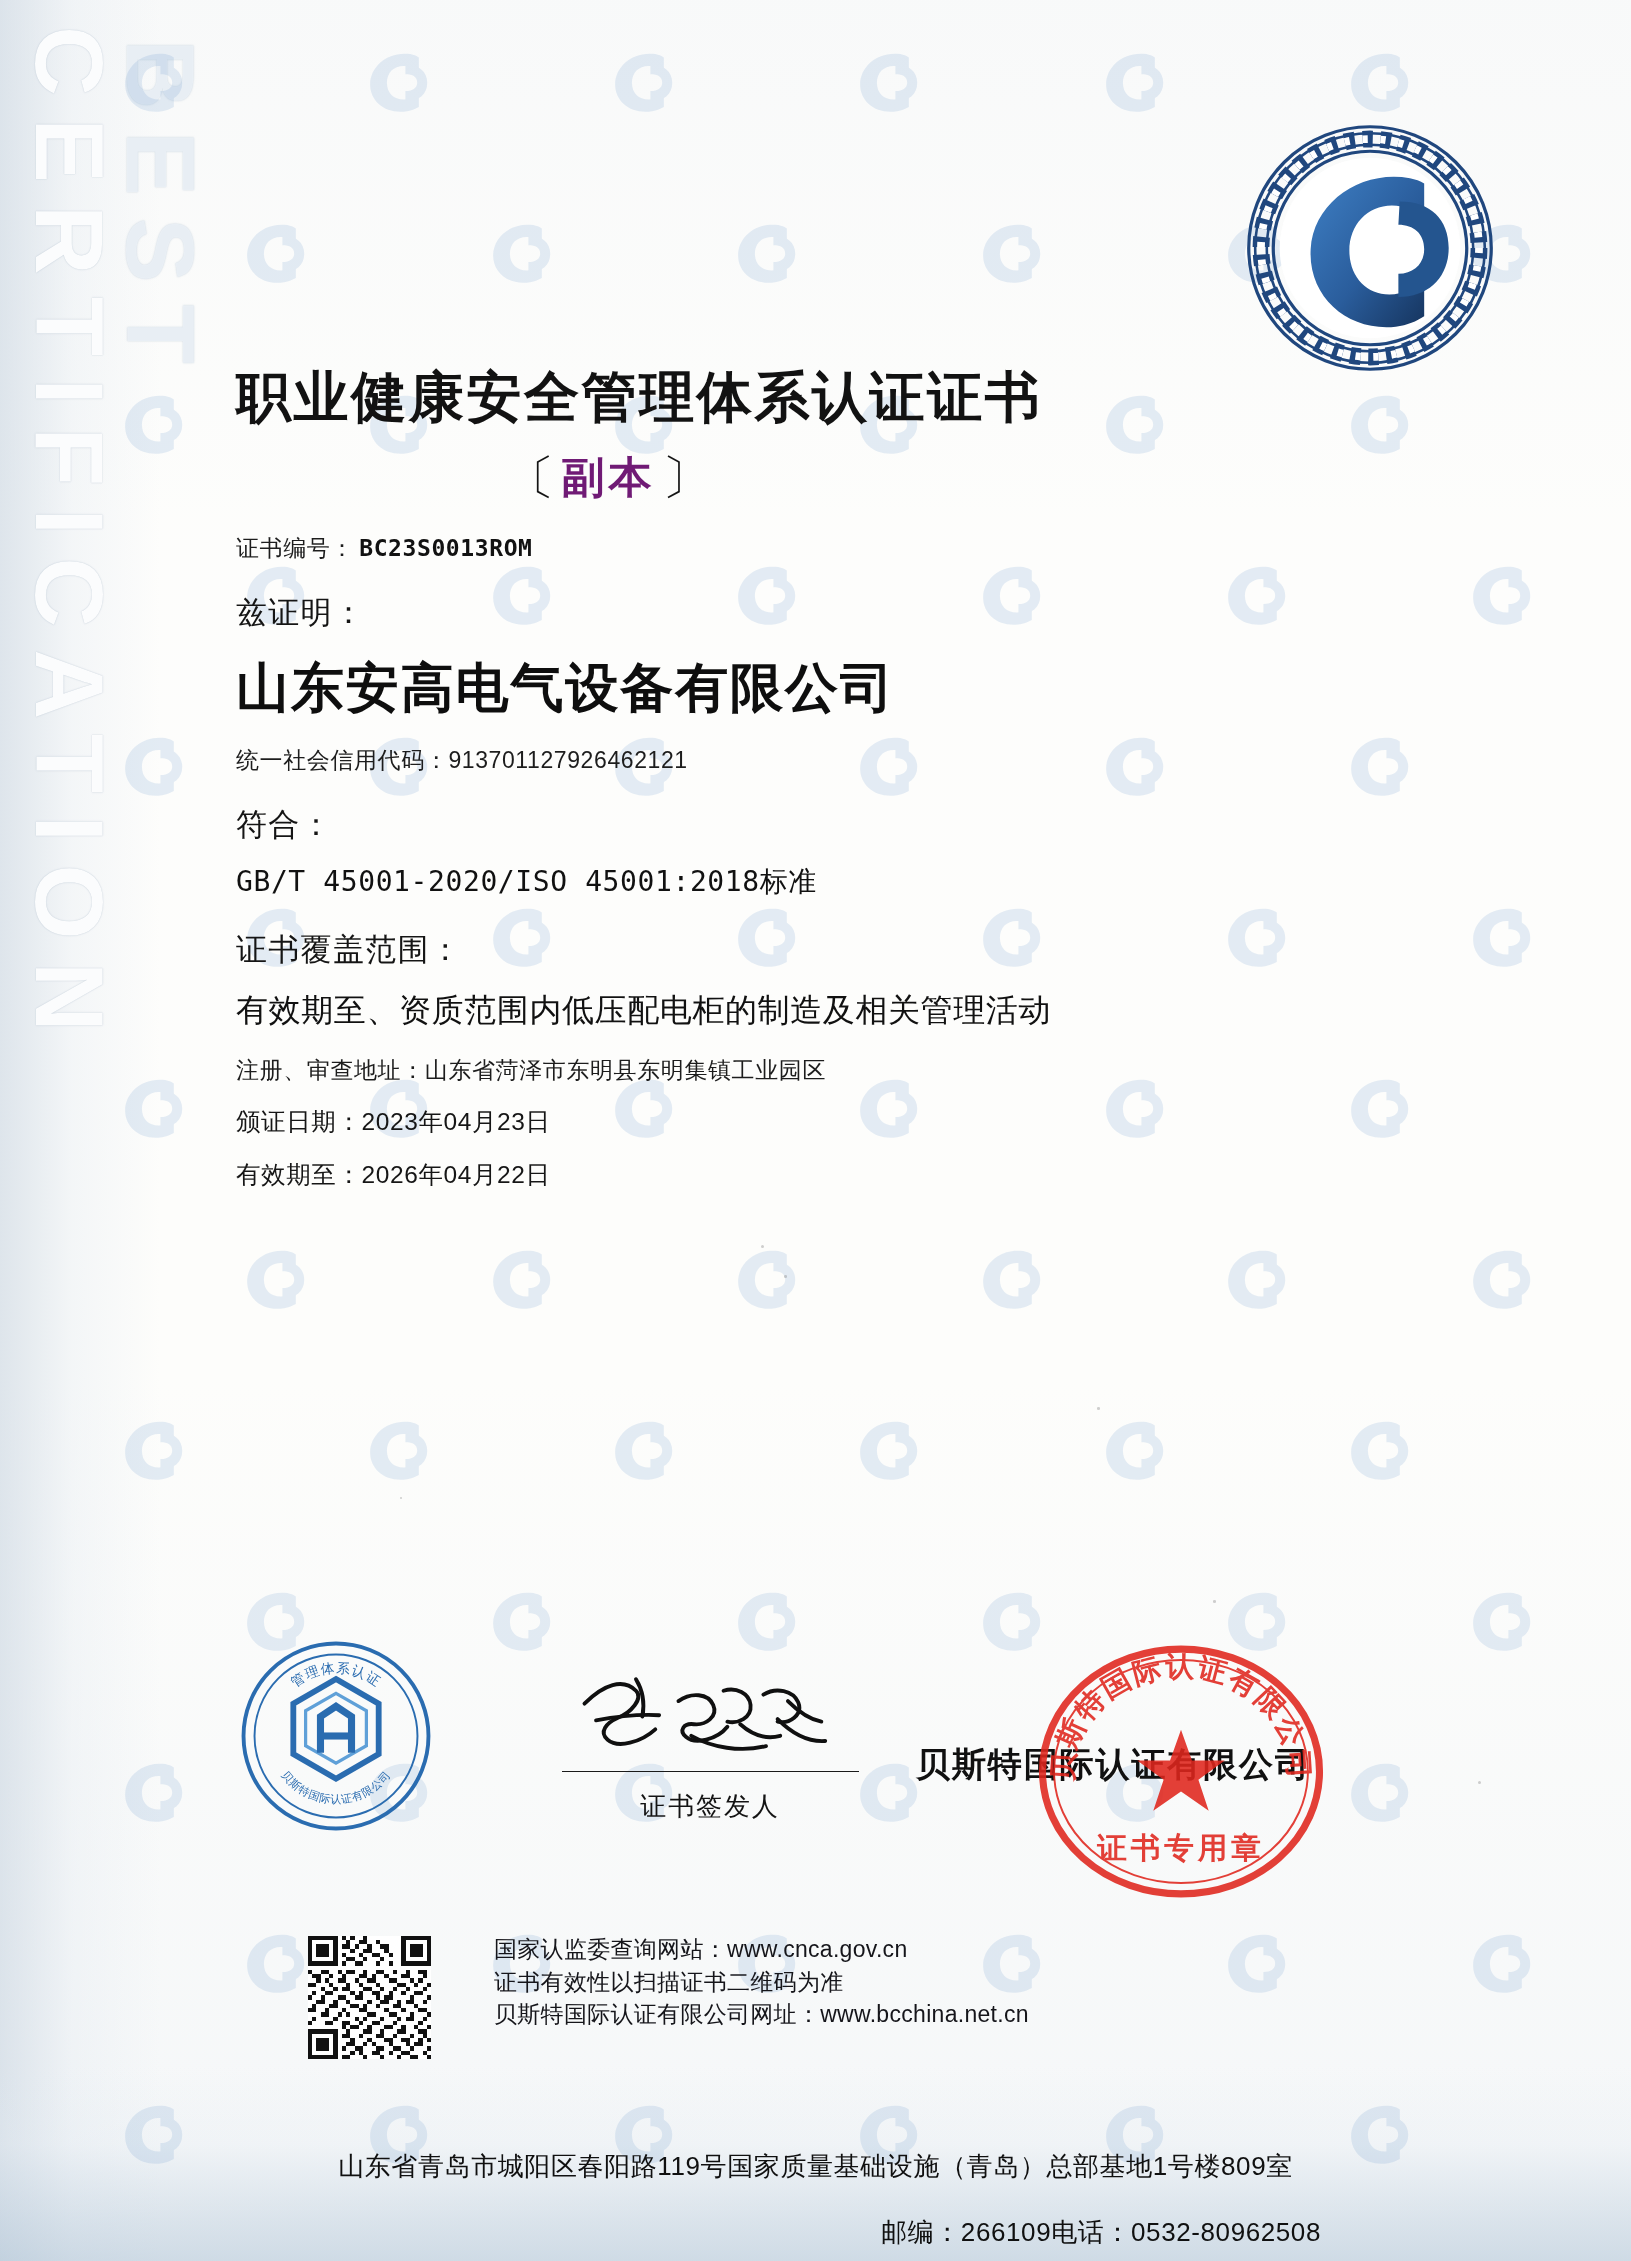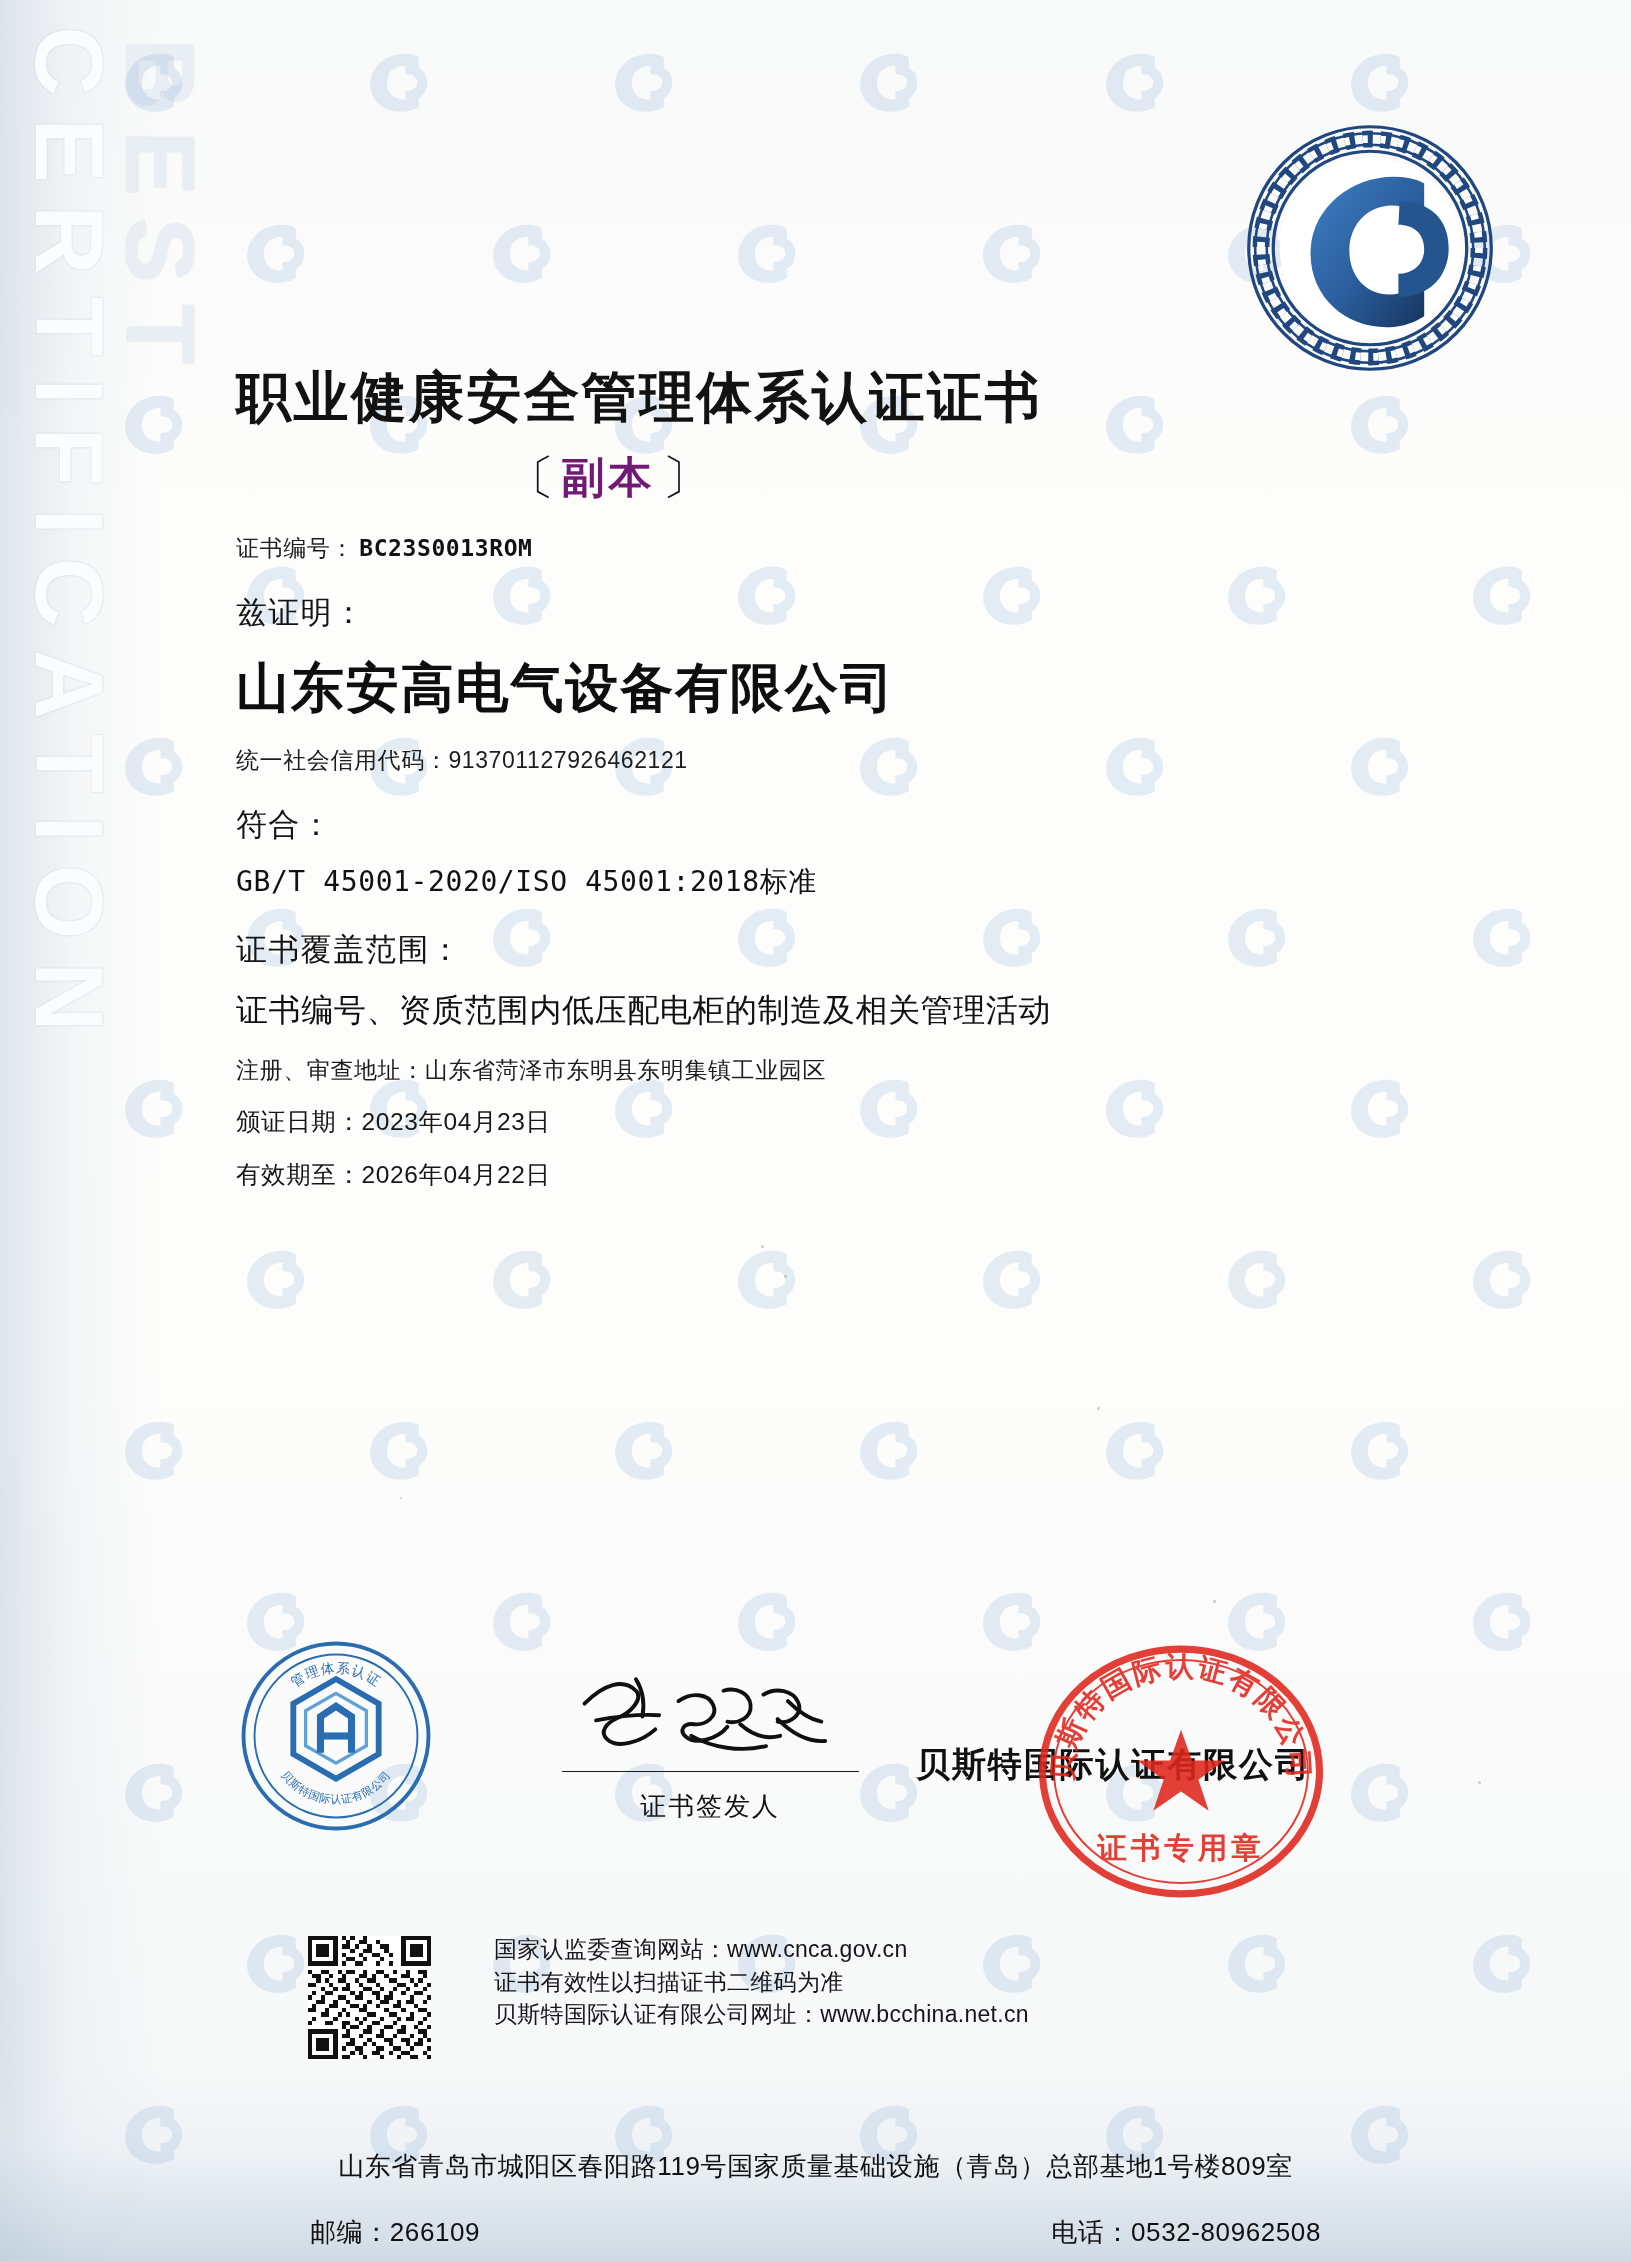--- a/index.html
+++ b/index.html
@@ -288,21 +288,21 @@
   }
   .footer-addr {
     text-align: center;
     font-size: 26px;
     color: #101010;
     letter-spacing: 0.6px;
   }
   .footer-row {
     margin-top: 31px;
     display: flex;
-    justify-content: space-between;
+    justify-content: flex-end;
     padding: 0 310px 0 310px;
     font-size: 26px;
     color: #101010;
     letter-spacing: 0.6px;
   }
 
   .speck {
     position: absolute;
     background: rgba(120,120,120,0.35);
     border-radius: 50%;
@@ -844,21 +844,21 @@
     <div class="credit-code">
       <span>统一社会信用代码：</span><span>913701127926462121</span>
     </div>
 
     <div class="label-md">符合：</div>
 
     <div class="standard">GB/T 45001-2020/ISO 45001:2018标准</div>
 
     <div class="label-md">证书覆盖范围：</div>
 
-    <div class="scope-text">证书编号、资质范围内低压配电柜的制造及相关管理活动</div>
+    <div class="scope-text">有效期至、资质范围内低压配电柜的制造及相关管理活动</div>
 
     <div class="addr-line">
       <span>注册、审查地址：</span><span>山东省菏泽市东明县东明集镇工业园区</span>
     </div>
 
     <div class="date-line">
       <span>颁证日期：</span><span>2023年04月23日</span>
     </div>
 
     <div class="date-line">

